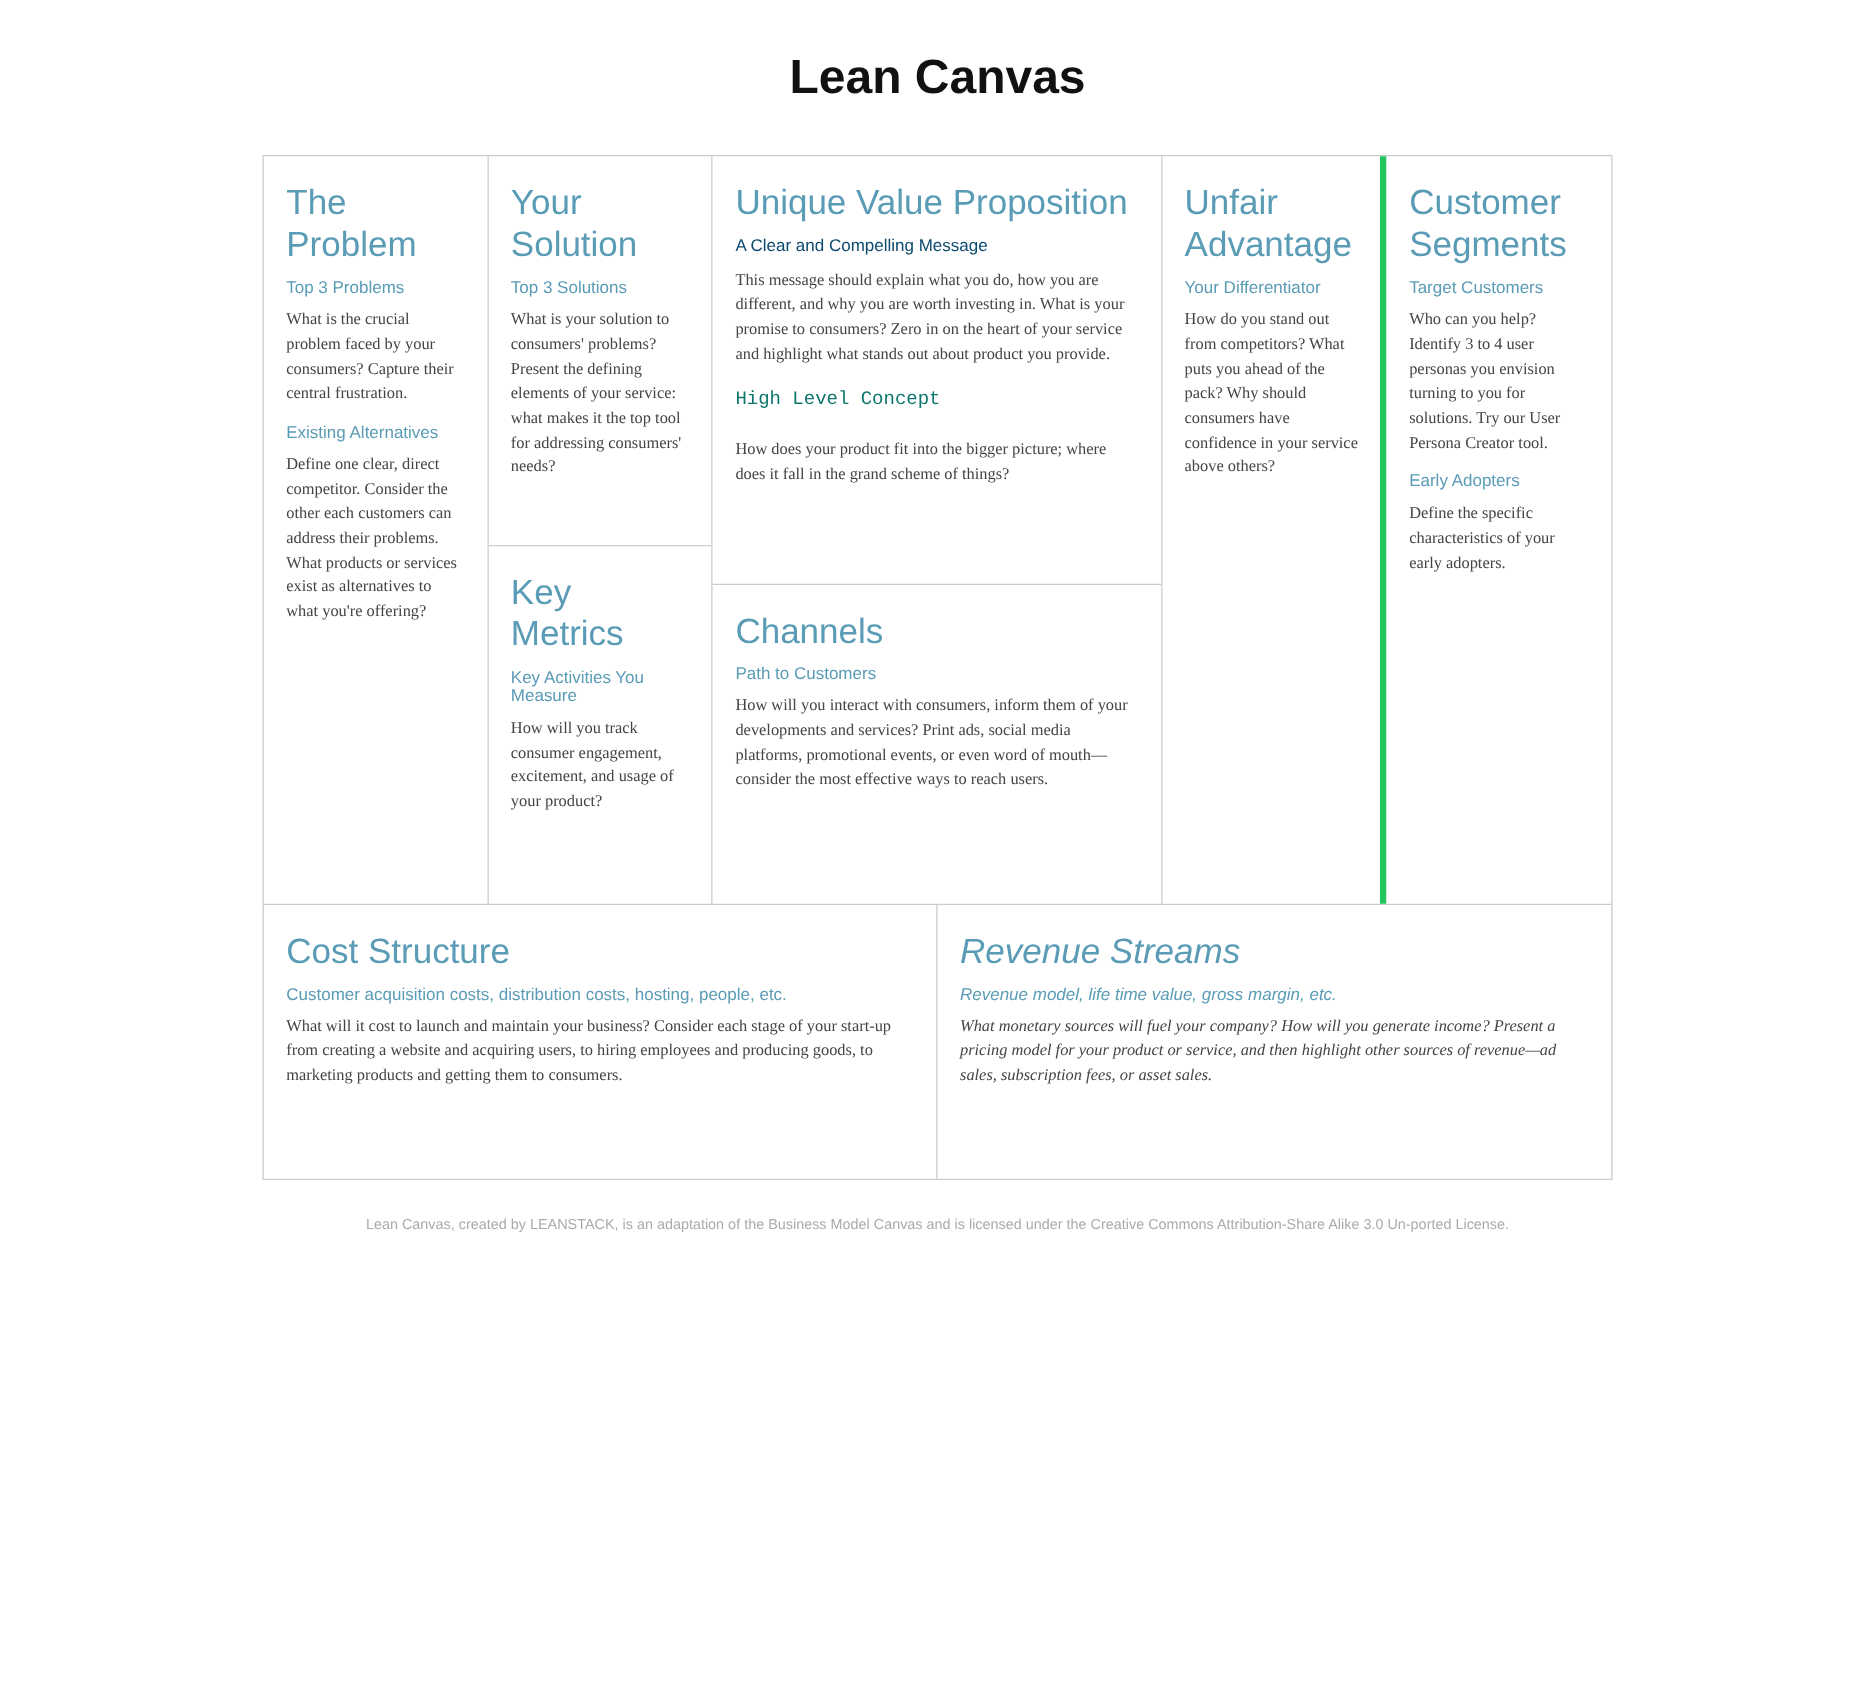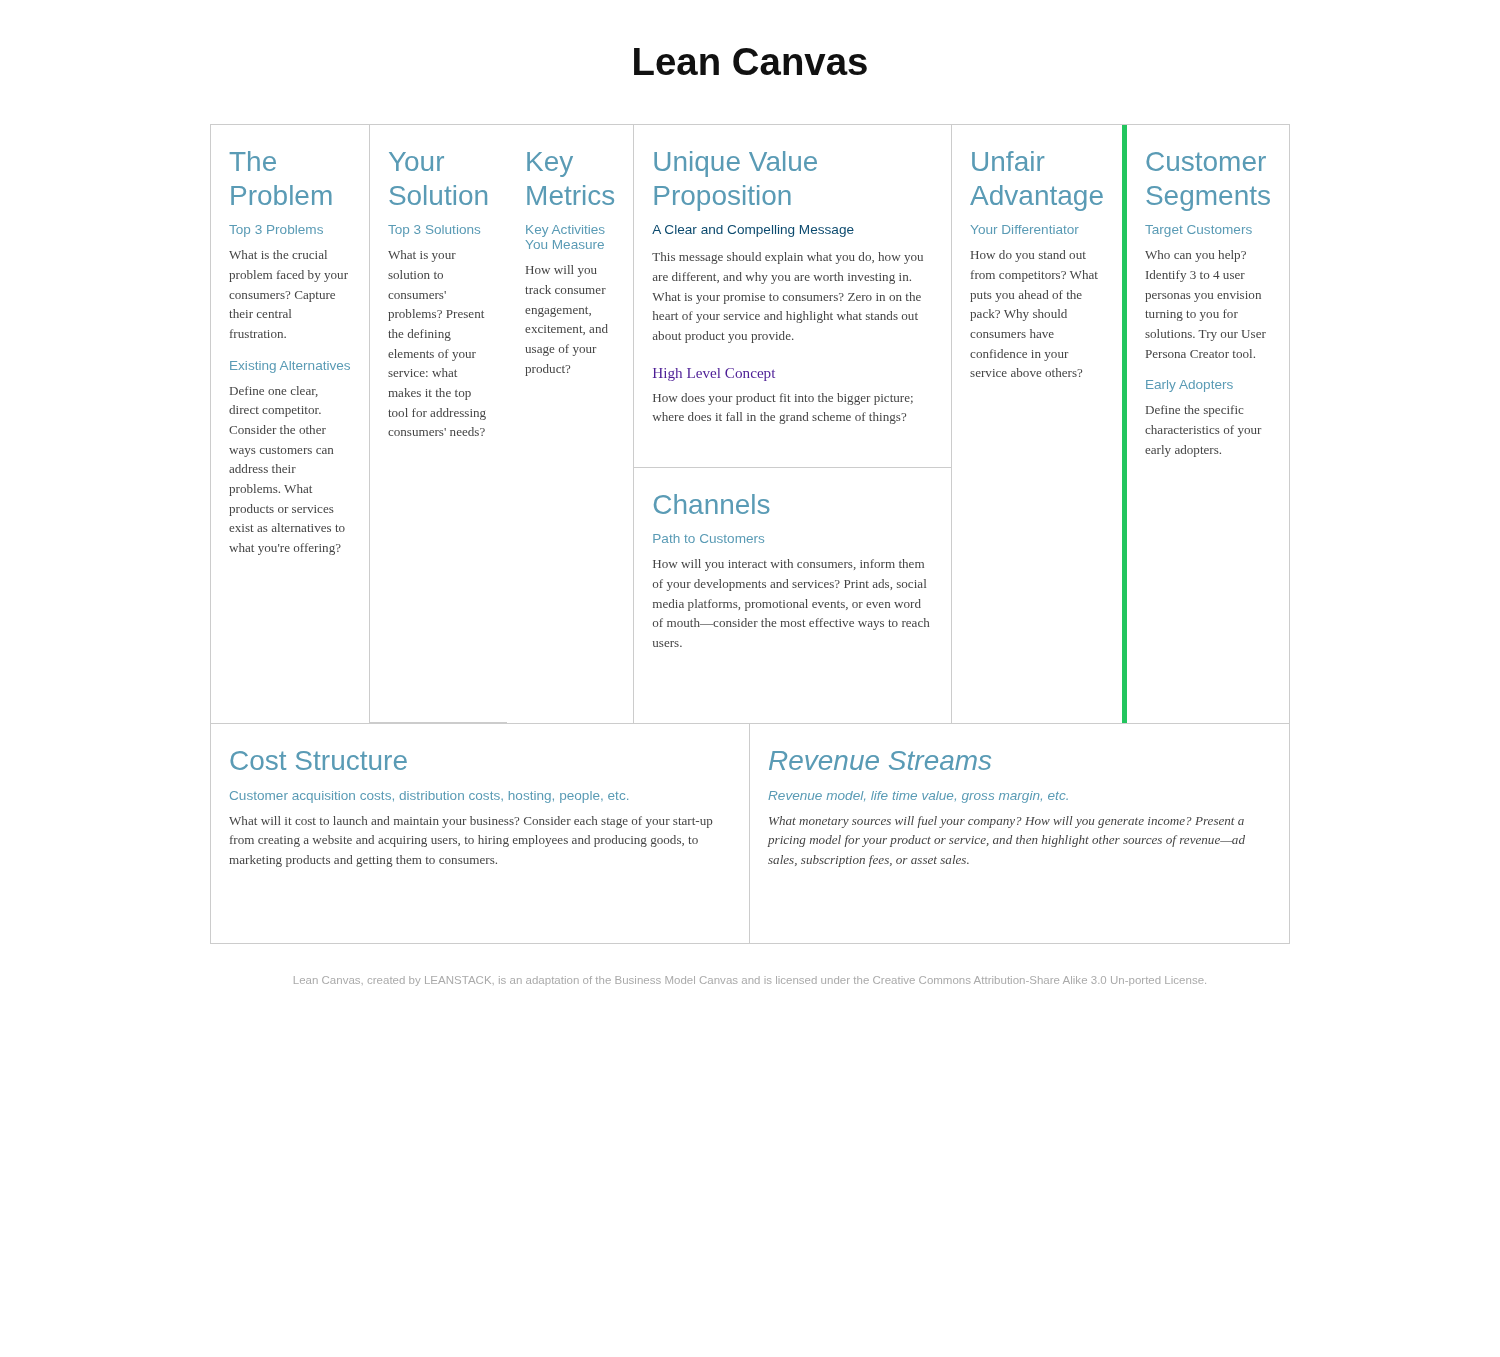--- a/index.html
+++ b/index.html
@@ -53,20 +53,21 @@
       border: 1px solid #ccc;
       min-height: 600px;
     }
     .col-problem {
       border-right: 1px solid #ccc;
       padding: 20px 18px;
     }
     .col-solution-metrics {
       border-right: 1px solid #ccc;
       display: flex;
+      flex-direction: column;
     }
     .col-solution-metrics .solution-part {
       flex: 1.1;
       padding: 20px 18px;
       border-bottom: 1px solid #ccc;
     }
     .col-solution-metrics .metrics-part {
       flex: 1;
       padding: 20px 18px;
     }
@@ -110,24 +111,24 @@
     .footer {
       text-align: center;
       font-size: 0.72em;
       color: #aaa;
       margin-top: 30px;
       padding-bottom: 20px;
       font-family: Arial, Helvetica, sans-serif;
     }
     .high-level-concept-title {
       font-size: 0.95em;
-      color: #4c1d95;
-      font-family: Liberation Serif, serif;
+      color: #0f766e;
+      font-family: Liberation Mono, monospace;
       margin-top: 18px;
-      margin-bottom: 6px;
+      margin-bottom: 21px;
     }
     .uvp-intro {
       font-size: 0.85em;
       color: #0c4a6e;
       font-family: Arial, Helvetica, sans-serif;
       margin-bottom: 10px;
     }
   </style>
 </head>
 <body>
@@ -136,21 +137,21 @@
   <h1 class="page-title">Lean Canvas</h1>
 
   <div class="top-section">
 
     <div class="col-problem">
       <div class="cell-title">The Problem</div>
       <div class="cell-subtitle">Top 3 Problems</div>
       <div class="cell-body">What is the crucial problem faced by your consumers? Capture their central frustration.</div>
       <div class="section-divider"></div>
       <div class="cell-subtitle">Existing Alternatives</div>
-      <div class="cell-body">Define one clear, direct competitor. Consider the other ways customers can address their problems. What products or services exist as alternatives to what you're offering?</div>
+      <div class="cell-body">Define one clear, direct competitor. Consider the other each customers can address their problems. What products or services exist as alternatives to what you're offering?</div>
     </div>
 
     <div class="col-solution-metrics">
       <div class="solution-part">
         <div class="cell-title">Your Solution</div>
         <div class="cell-subtitle">Top 3 Solutions</div>
         <div class="cell-body">What is your solution to consumers' problems? Present the defining elements of your service: what makes it the top tool for addressing consumers' needs?</div>
       </div>
       <div class="metrics-part">
         <div class="cell-title">Key Metrics</div>

